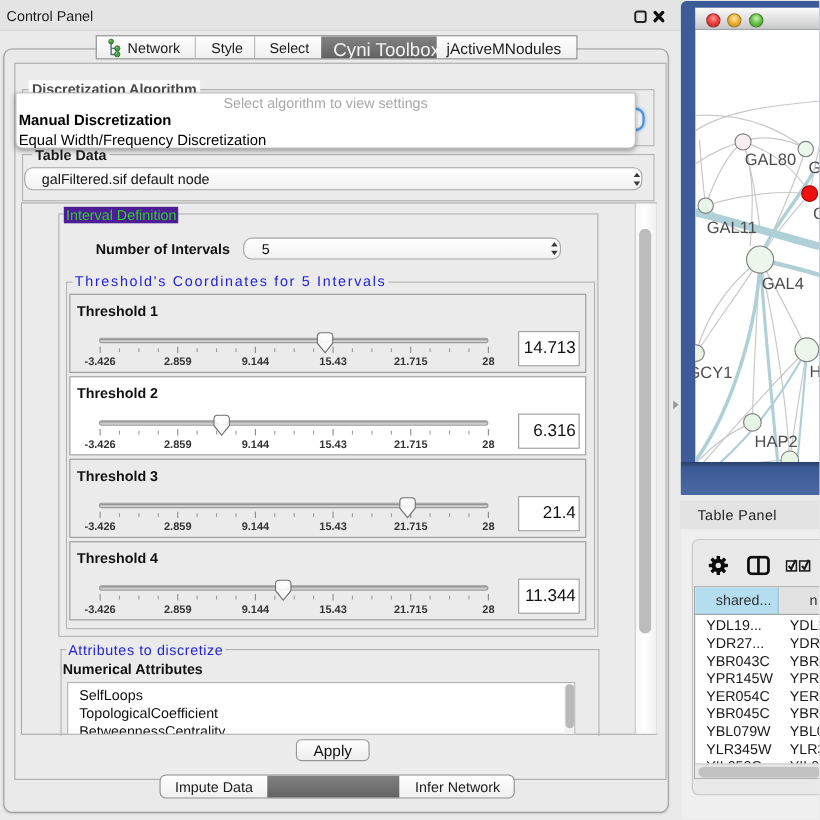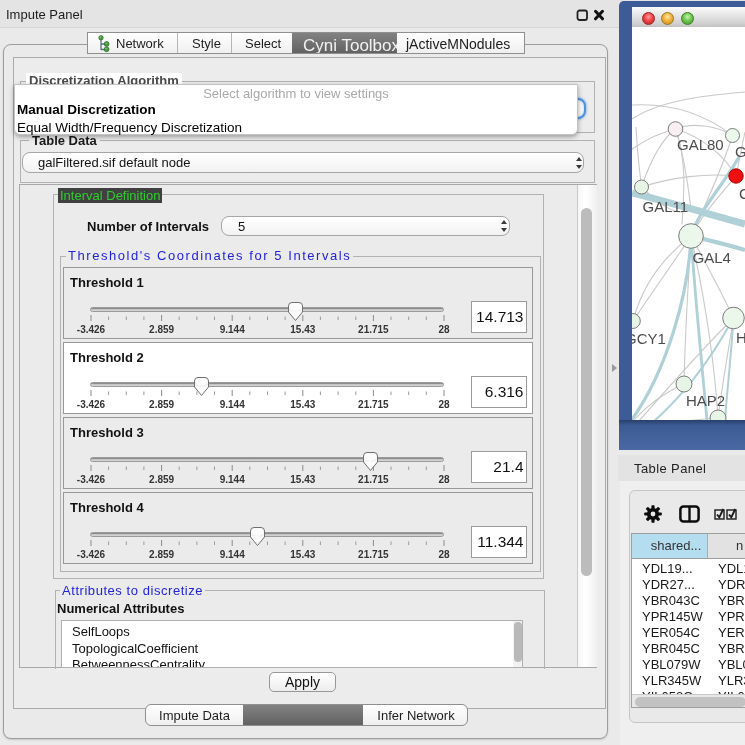--- a/index.html
+++ b/index.html
@@ -4,21 +4,21 @@
 <style>
   html,body{margin:0;padding:0;}
   body{width:745px;height:745px;position:relative;overflow:hidden;
        background:#eaeaea;font-family:"Liberation Sans",sans-serif;}
   .abs{position:absolute;}
 </style>
 </head>
 <body>
 
 <div class="abs" style="left:0;top:0;width:745px;height:27px;background:#e4e4e4;border-bottom:1px solid #d6d6d6;"></div>
-<div class="abs" style="left:6px;top:7px;font-size:13px;color:#1c1c1c;">Impute Panel</div>
+<div class="abs" style="left:6px;top:7px;font-size:13px;color:#1c1c1c;">Control Panel</div>
 
 <svg class="abs" style="left:575px;top:8px;" width="32" height="15" viewBox="0 0 32 15">
   <rect x="2.5" y="2.5" width="9.5" height="9.5" rx="2" fill="none" stroke="#222" stroke-width="1.8"></rect>
   <path d="M20.5 3.3 L27.5 10.8 M27.5 3.3 L20.5 10.8" stroke="#111" stroke-width="3" stroke-linecap="round"></path>
 </svg>
 
 <div class="abs" style="left:3px;top:44px;width:603px;height:693px;background:#eaeaea;border:1px solid #9d9d9d;border-radius:8px;box-shadow:0 1px 2px rgba(0,0,0,0.15);"></div>
 
 <div class="abs" style="left:13px;top:57px;width:591px;height:650px;background:#ececec;border:1px solid #ababab;"></div>
 
@@ -58,21 +58,21 @@
   <path d="M5 1 L8 5 L2 5 Z" fill="#3a3a3a"></path>
     <path d="M5 13 L8 9 L2 9 Z" fill="#3a3a3a"></path>
 </svg>
 
 <div class="abs" style="left:19px;top:184px;width:578px;height:484px;border:1px solid #a8a8a8;background:#ebebeb;box-sizing:border-box;"></div>
 
 <div class="abs" style="left:577px;top:185px;width:19px;height:482px;background:linear-gradient(90deg,#f6f6f6,#ffffff 40%,#f0f0f0);border-left:1px solid #c9c9c9;"></div>
 <div class="abs" style="left:581px;top:208px;width:11px;height:368px;background:#bcbcbc;border-radius:6px;"></div>
 
 <div class="abs" style="left:53px;top:194px;width:489px;height:383px;border:1px solid #b2b2b2;"></div>
-<div class="abs" style="left:58px;top:188px;font-size:13px;color:#2ecc2e;background:#404040;padding:0 2px;">Interval Definition</div>
+<div class="abs" style="left:58px;top:188px;font-size:13px;color:#2ecc2e;background:#4c1d95;padding:0 2px;">Interval Definition</div>
 
 <div class="abs" style="left:87px;top:219px;font-size:13px;color:#111;"><b>Number of Intervals</b></div>
 <div class="abs" style="left:221px;top:216px;width:289px;height:20px;background:linear-gradient(#ffffff,#f2f2f2);border:1px solid #a6a6a6;border-radius:8px;box-sizing:border-box;"></div>
 <div class="abs" style="left:238px;top:219px;font-size:13px;color:#111;">5</div>
 <svg class="abs" style="left:499px;top:219px;" width="10" height="14" viewBox="0 0 10 14">
   <path d="M5 1 L8 5 L2 5 Z" fill="#3a3a3a"></path>
     <path d="M5 13 L8 9 L2 9 Z" fill="#3a3a3a"></path>
 </svg>
 
 <div class="abs" style="left:60px;top:256px;width:479px;height:314px;border:1px solid #b2b2b2;"></div>

